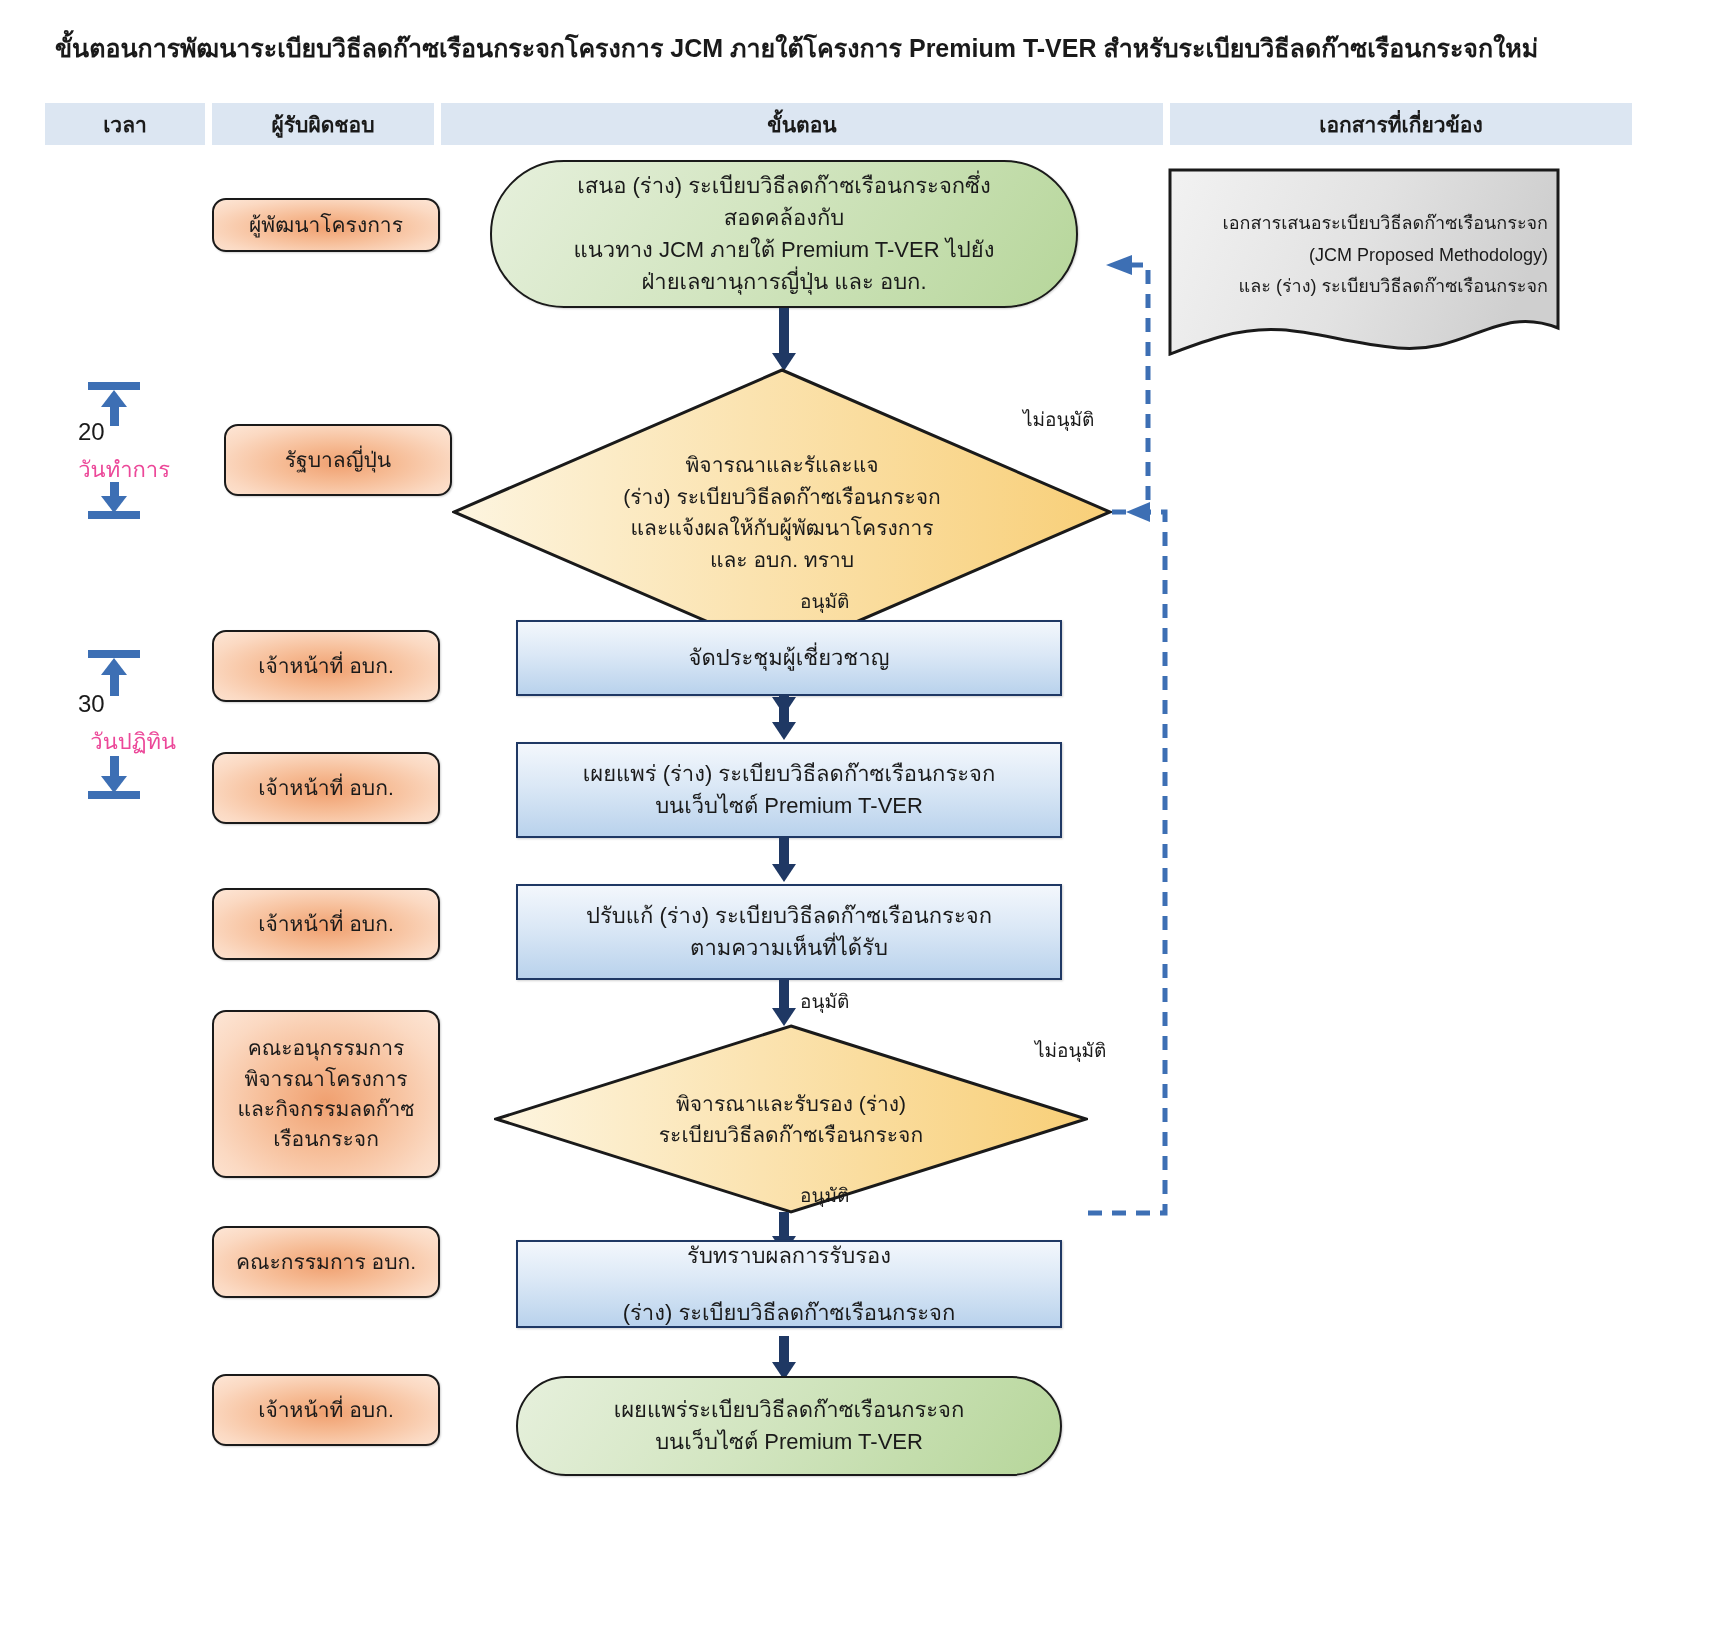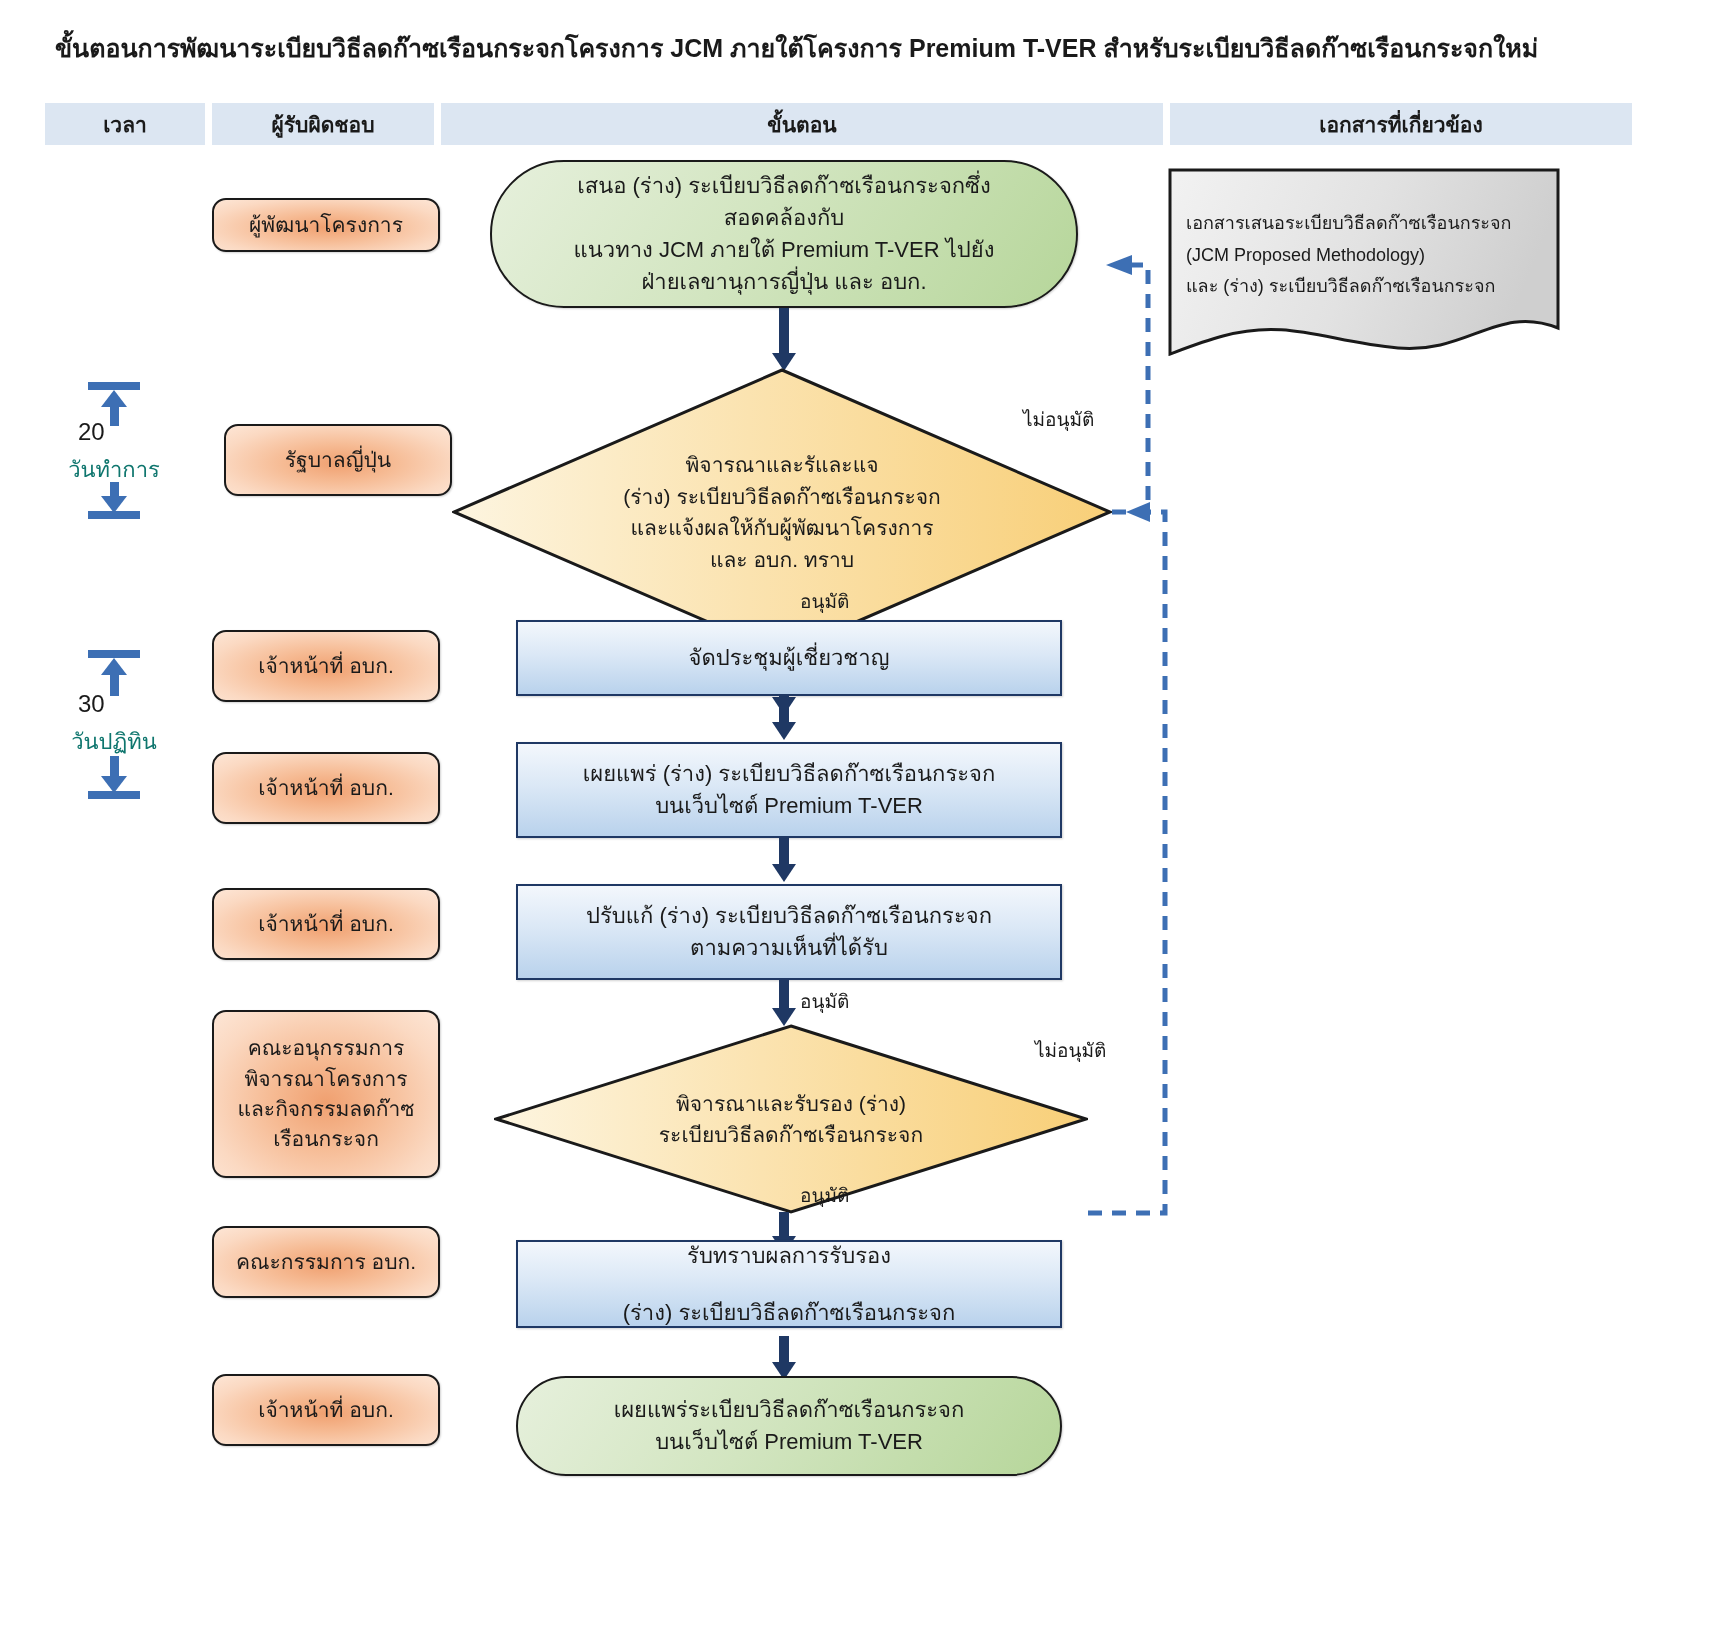--- a/index.html
+++ b/index.html
@@ -108,21 +108,21 @@
   
   .doc-wrap { position: absolute; }
   .doc-wrap svg { position: absolute; left:0; top:0; }
   .doc-text {
     position: absolute;
     left: 18px; top: 40px;
     width: calc(100% - 30px);
     font-size: 18px;
     line-height: 1.75;
     color: #1a1a1a;
-    text-align: left;
+    text-align: right;
   }
 
   
   .arrow-v {
     position: absolute;
     width: 10px;
     background: #1f3864;
   }
   .arrow-head-down {
     position: absolute;
@@ -160,22 +160,22 @@
   }
   .tb-num {
     position: absolute;
     font-size: 24px;
     text-align: left;
     color: #1a1a1a;
   }
   .tb-lbl {
     position: absolute;
     font-size: 22px;
-    text-align: center;
-    color: #0f766e;
+    text-align: right;
+    color: #ec4899;
     white-space: nowrap;
   }
 
   
   .edge-lbl {
     position: absolute;
     font-size: 19px;
     color: #1a1a1a;
     white-space: nowrap;
   }

